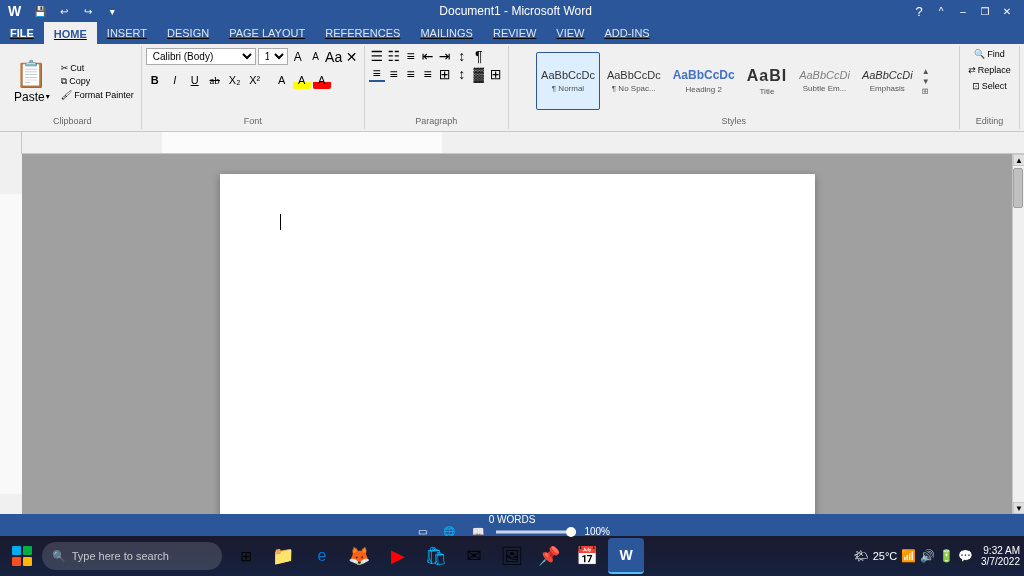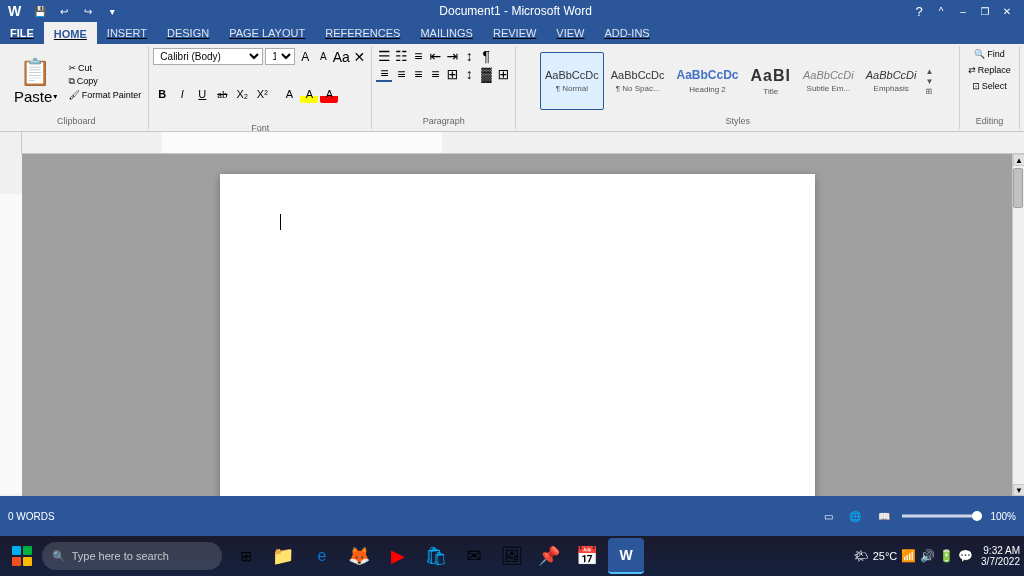--- a/index.html
+++ b/index.html
@@ -99,21 +99,21 @@
     }
     .small-btns { display: flex; flex-direction: column; gap: 1px; }
     .small-btn {
       font-size: 9px; padding: 1px 3px; cursor: pointer;
       display: flex; align-items: center; gap: 2px;
       white-space: nowrap;
     }
 
     
     #group-font { min-width: 160px; }
-    .font-row { display: flex; align-items: center; gap: 2px; margin-bottom: 18px; justify-content: space-between; }
+    .font-row { display: flex; align-items: center; gap: 2px; margin-bottom: 4px; justify-content: space-between; }
     .font-select {
       font-size: 10px; padding: 1px 2px;
       border: 1px solid #ababab; background: white;
       width: 110px; cursor: pointer;
     }
     .size-select {
       font-size: 10px; padding: 1px 2px;
       border: 1px solid #ababab; background: white;
       width: 30px; cursor: pointer;
     }
@@ -212,28 +212,29 @@
       width: 10px; height: 40px;
       background: #c0c0c0;
       border: 1px solid #a0a0a0;
       border-radius: 2px;
       position: absolute;
       top: 2px; left: 0;
     }
 
     
     #status-bar {
-      height: 40px;
+      height: 22px;
       background: #2b579a;
       display: flex;
       align-items: center;
       padding: 0 8px;
       color: white;
       font-size: 10px;
       justify-content: space-between;
+      flex-direction: column;
     }
     #status-left { display: flex; gap: 12px; align-items: center; }
     #status-right { display: flex; gap: 8px; align-items: center; }
     .status-btn { cursor: pointer; padding: 1px 4px; }
     .zoom-slider {
       width: 80px; height: 4px; background: rgba(255,255,255,0.4);
       position: relative; display: flex; align-items: center;
     }
     .zoom-thumb {
       width: 10px; height: 10px; background: white;
@@ -326,21 +327,21 @@
   <div class="ribbon-tab">ADD-INS</div>
 </div>
 
 <div id="ribbon">
 
   <div class="ribbon-group" id="group-clipboard">
     <div class="ribbon-group-content" style="flex-direction:row;align-items:center;">
       <div class="paste-btn">
         <span style="font-size:26px;">📋</span>
         <div style="display:flex;align-items:center;gap:1px;">
-          <span style="font-size:15px;">Paste</span>
+          <span style="font-size:12px;">Paste</span>
           <span style="font-size:8px;">▾</span>
         </div>
       </div>
       <div class="small-btns">
         <div class="small-btn">
           <span>✂</span>
           <span>Cut</span>
         </div>
         <div class="small-btn">
           <span>⧉</span>

